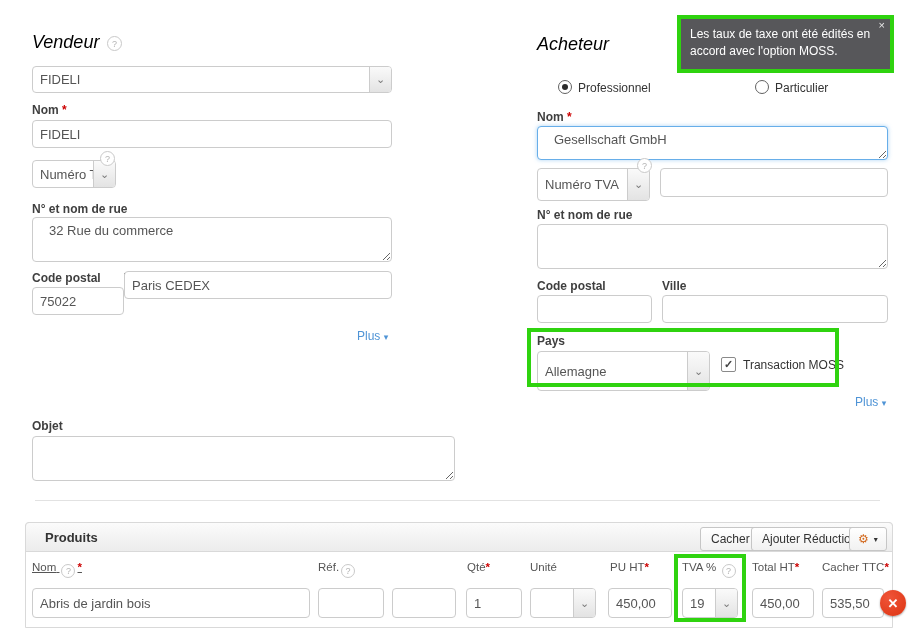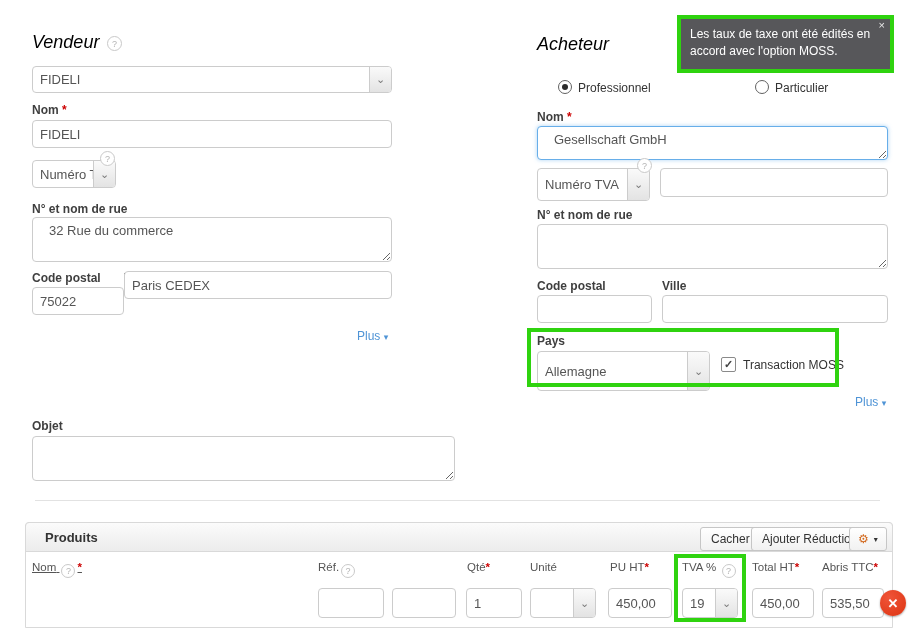--- a/index.html
+++ b/index.html
@@ -169,22 +169,23 @@
     <span class="caret">▾</span>
   </button>
 
   <div class="col-lbl" style="left:32px;text-decoration:underline;"><span>Nom</span> <span class="help inline">?</span><span class="req">*</span></div>
   <div class="col-lbl" style="left:318px;"><span>Réf.</span><span class="help inline">?</span></div>
   <div class="col-lbl" style="left:467px;"><span>Qté</span><span class="req">*</span></div>
   <div class="col-lbl" style="left:530px;">Unité</div>
   <div class="col-lbl" style="left:610px;"><span>PU HT</span><span class="req">*</span></div>
   <div class="col-lbl" style="left:682px; z-index:6;"><span>TVA %</span> <span class="help inline">?</span></div>
   <div class="col-lbl" style="left:752px;"><span>Total HT</span><span class="req">*</span></div>
-  <div class="col-lbl" style="left:822px;"><span>Abris TTC</span><span class="req">*</span></div>
-
+  <div class="col-lbl" style="left:822px;"><span>Cacher TTC</span><span class="req">*</span></div>
+
+  <input class="inp" style="left: 32px; top: 588px; width: 278px; height: 30px;" value="Abris de jardin bois">
   <input class="inp" style="left: 318px; top: 588px; width: 66px; height: 30px;" value="">
   <input class="inp" style="left: 392px; top: 588px; width: 64px; height: 30px;" value="">
   <input class="inp" style="left: 466px; top: 588px; width: 56px; height: 30px;" value="1">
   <div class="sel" style="left:530px; top:588px; width:66px; height:30px;">
     <span class="txt"></span>
     <span class="arr">⌄</span>
   </div>
   <input class="inp" style="left: 608px; top: 588px; width: 64px; height: 30px;" value="450,00">
   <div class="sel" style="left:682px; top:588px; width:56px; height:30px; z-index:6;">
     <span class="txt">19</span>

